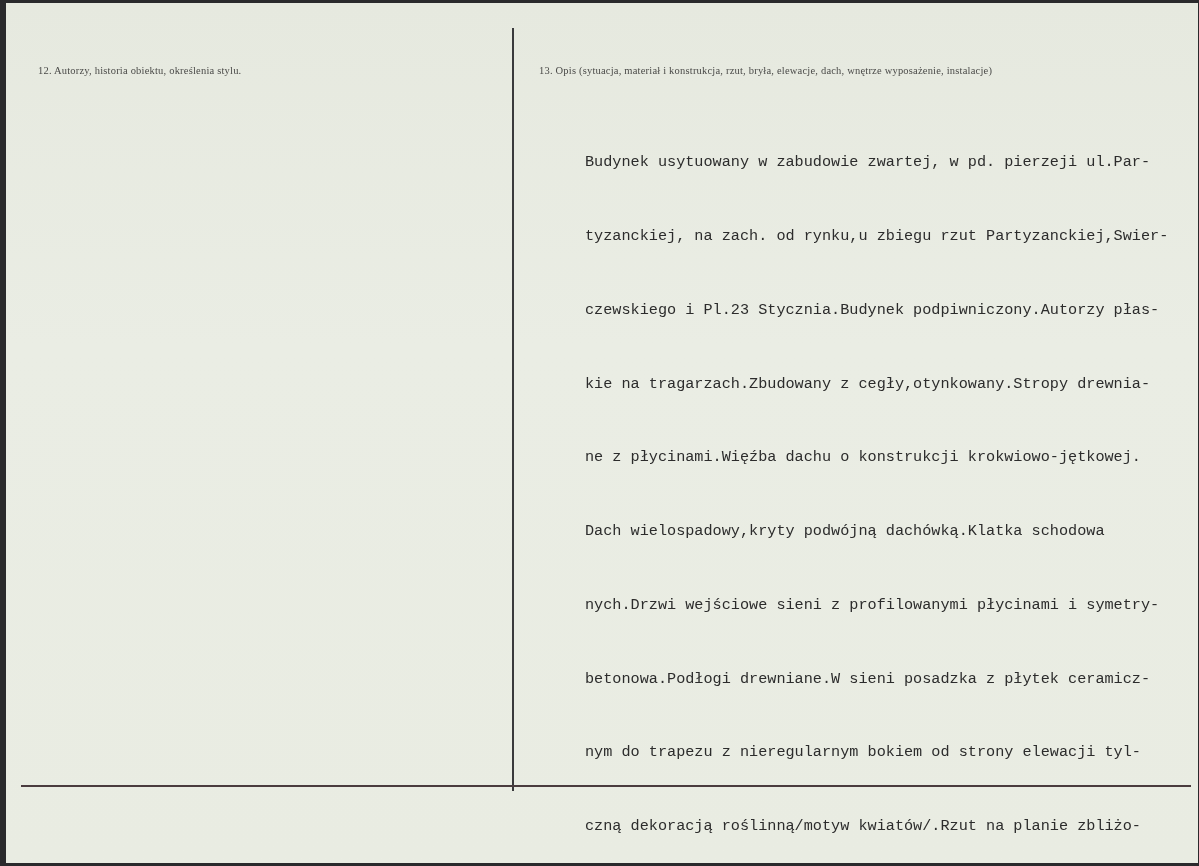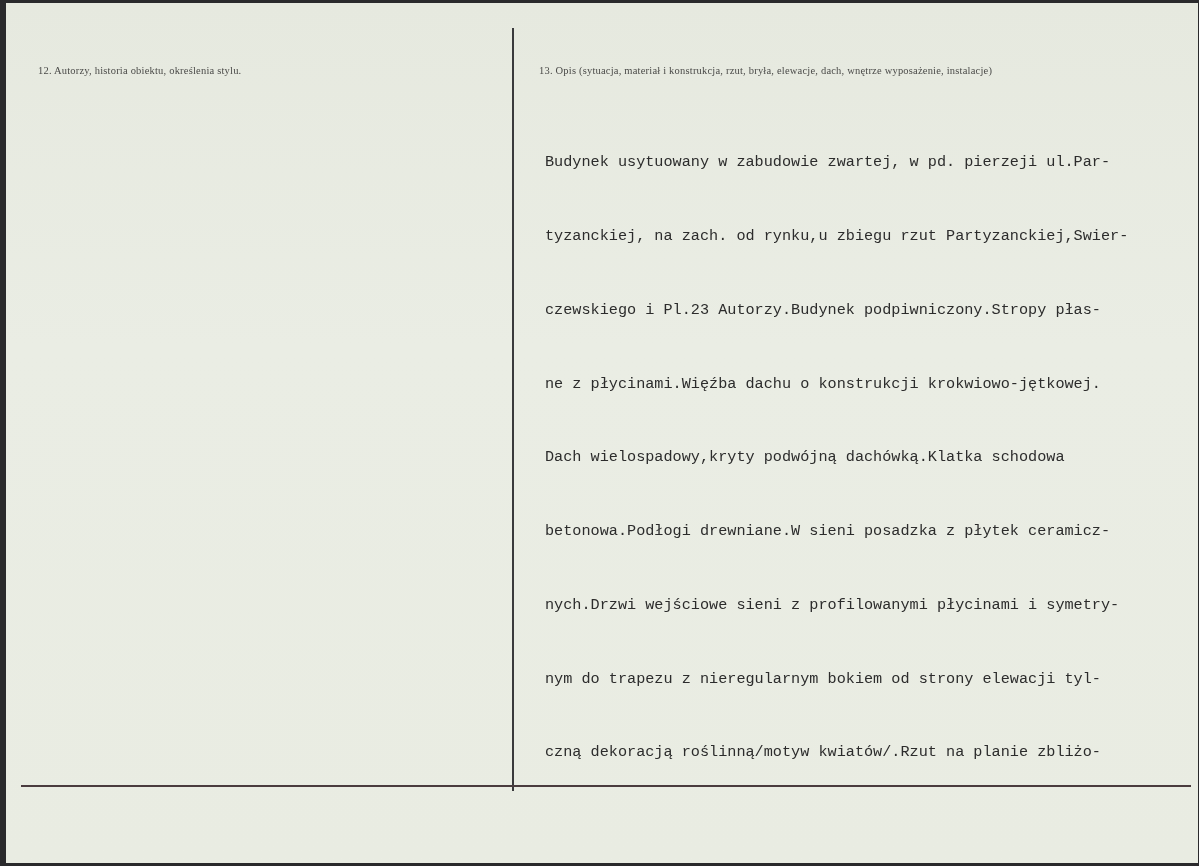--- a/index.html
+++ b/index.html
@@ -30,38 +30,39 @@
     .hdivider {
       position: absolute; left: 15px; top: 782px; width: 1170px; height: 2px;
       background: #4a3c3e;
     }
     .body-text {
       position: absolute; left: 539px; top: 98px;
       font-family: "Liberation Mono", monospace;
       font-size: 15.2px; line-height: 24.6px; color: #2c2c2c;
       white-space: pre;
     }
-    .body-line { display: block; }
+    .body-line { display: block; margin-left: 40px; }
   </style>
 </head>
 <body>
 
 <div class="paper">
   <div class="heading heading-left">12. Autorzy, historia obiektu, określenia stylu.</div>
   <div class="heading heading-right">13. Opis (sytuacja, materiał i konstrukcja, rzut, bryła, elewacje, dach, wnętrze wyposażenie, instalacje)</div>
   <div class="vdivider"></div>
   <div class="hdivider"></div>
   <div class="body-text">
     <span class="body-line">Budynek usytuowany w zabudowie zwartej, w pd. pierzeji ul.Par-</span>
     <span class="body-line">tyzanckiej, na zach. od rynku,u zbiegu rzut Partyzanckiej,Swier-</span>
-    <span class="body-line">czewskiego i Pl.23 Autorzy.Budynek podpiwniczony.Stropy płas-</span>
+    <span class="body-line">czewskiego i Pl.23 Stycznia.Budynek podpiwniczony.Autorzy płas-</span>
+    <span class="body-line">kie na tragarzach.Zbudowany z cegły,otynkowany.Stropy drewnia-</span>
     <span class="body-line">ne z płycinami.Więźba dachu o konstrukcji krokwiowo-jętkowej.</span>
     <span class="body-line">Dach wielospadowy,kryty podwójną dachówką.Klatka schodowa</span>
+    <span class="body-line">nych.Drzwi wejściowe sieni z profilowanymi płycinami i symetry-</span>
     <span class="body-line">betonowa.Podłogi drewniane.W sieni posadzka z płytek ceramicz-</span>
-    <span class="body-line">nych.Drzwi wejściowe sieni z profilowanymi płycinami i symetry-</span>
     <span class="body-line">nym do trapezu z nieregularnym bokiem od strony elewacji tyl-</span>
     <span class="body-line">czną dekoracją roślinną/motyw kwiatów/.Rzut na planie zbliżo-</span>
     
     
     
     
     
     
     
     

